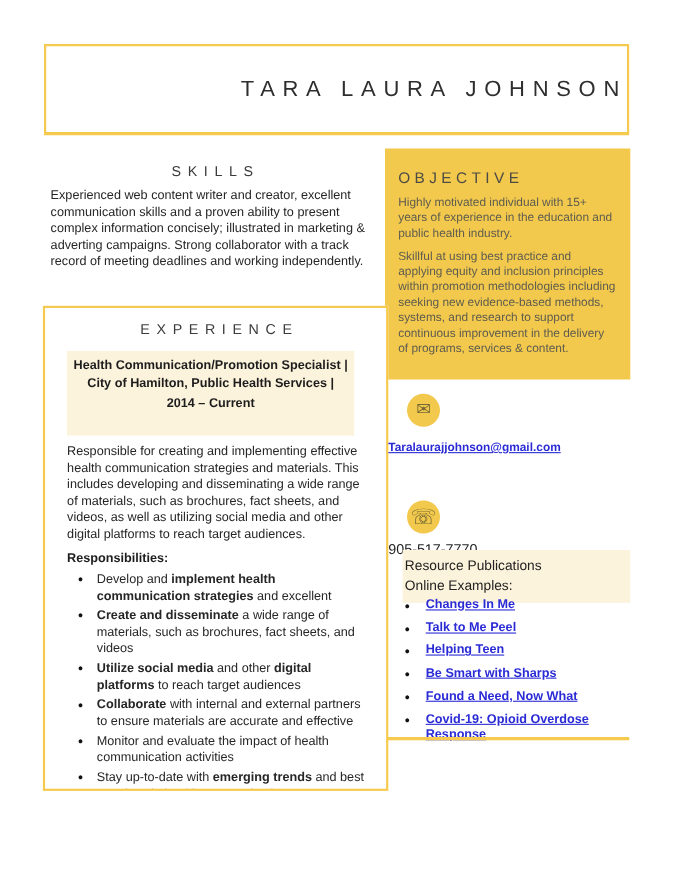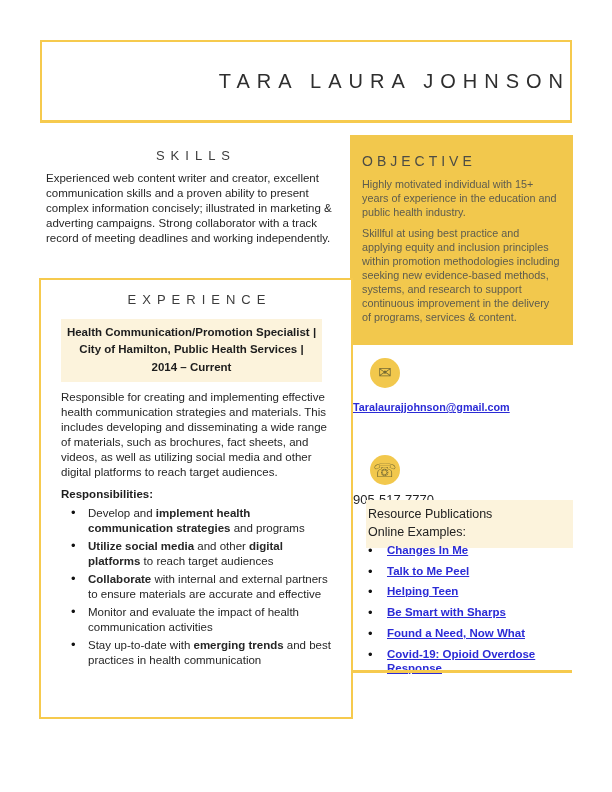--- a/index.html
+++ b/index.html
@@ -38,21 +38,21 @@
   .objective-text { font-size:10.8px; line-height:1.3; color:#5e5c4e; margin-bottom:7px; }
   
   .experience-box {
     position:absolute; left:39px; top:278px; width:314px; height:441px;
     border:2.5px solid #F6CA4E; background:#fff; padding:12px 13px 0 20px;
     overflow:hidden;
   }
   .experience-heading { margin-bottom:12px; }
   .job-title-box {
     background:#FCF3DC; text-align:center; font-weight:bold; font-size:11.5px;
-    line-height:1.45; color:#1d1d1d; padding:5px 4px 6px 4px; margin:0 16px 8px 0;
+    line-height:1.45; color:#1d1d1d; padding:5px 4px 20px 4px; margin:0 16px 8px 0;
   }
   .job-dates { margin-top:2px; }
   .experience-summary { margin-bottom:8px; }
   .responsibilities-label { font-weight:bold; font-size:11.5px; color:#1d1d1d; margin-bottom:6px; }
   ul.bullets { list-style:none; }
   ul.bullets li {
     position:relative; padding-left:27px; font-size:11.5px; line-height:1.3;
     color:#262626; margin-bottom:3px;
   }
   ul.bullets li::before {
@@ -116,21 +116,22 @@
 
   <div class="experience-box">
     <div class="section-heading experience-heading">EXPERIENCE</div>
     <div class="job-title-box">
       <div>Health Communication/Promotion Specialist | City of Hamilton, Public Health Services |</div>
       <div class="job-dates">2014 – Current</div>
     </div>
     <div class="body-text experience-summary">Responsible for creating and implementing effective health communication strategies and materials. This includes developing and disseminating a wide range of materials, such as brochures, fact sheets, and videos, as well as utilizing social media and other digital platforms to reach target audiences.</div>
     <div class="responsibilities-label">Responsibilities:</div>
     <ul class="bullets">
-        <li><span>Develop and </span><span style="font-weight: bold;">implement health communication strategies</span><span> and programs</span></li>
+        <li><span>Develop and </span><span style="font-weight: bold;">implement health communication strategies</span><span> and excellent</span></li>
+        <li><span style="font-weight: bold;">Create and disseminate</span><span> a wide range of materials, such as brochures, fact sheets, and videos</span></li>
         <li><span style="font-weight: bold;">Utilize social media</span><span> and other </span><span style="font-weight: bold;">digital platforms</span><span> to reach target audiences</span></li>
         <li><span style="font-weight: bold;">Collaborate</span><span> with internal and external partners to ensure materials are accurate and effective</span></li>
         <li><span style="font-weight: normal;">Monitor and evaluate</span><span> the impact of health communication activities</span></li>
         <li><span>Stay up-to-date with </span><span style="font-weight: bold; text-align: right;">emerging trends</span><span> and best practices in health communication</span></li>
       </ul>
   </div>
 
   <div class="contact">
     <div class="icon-circle email-icon-circle">
       <span>✉</span>

